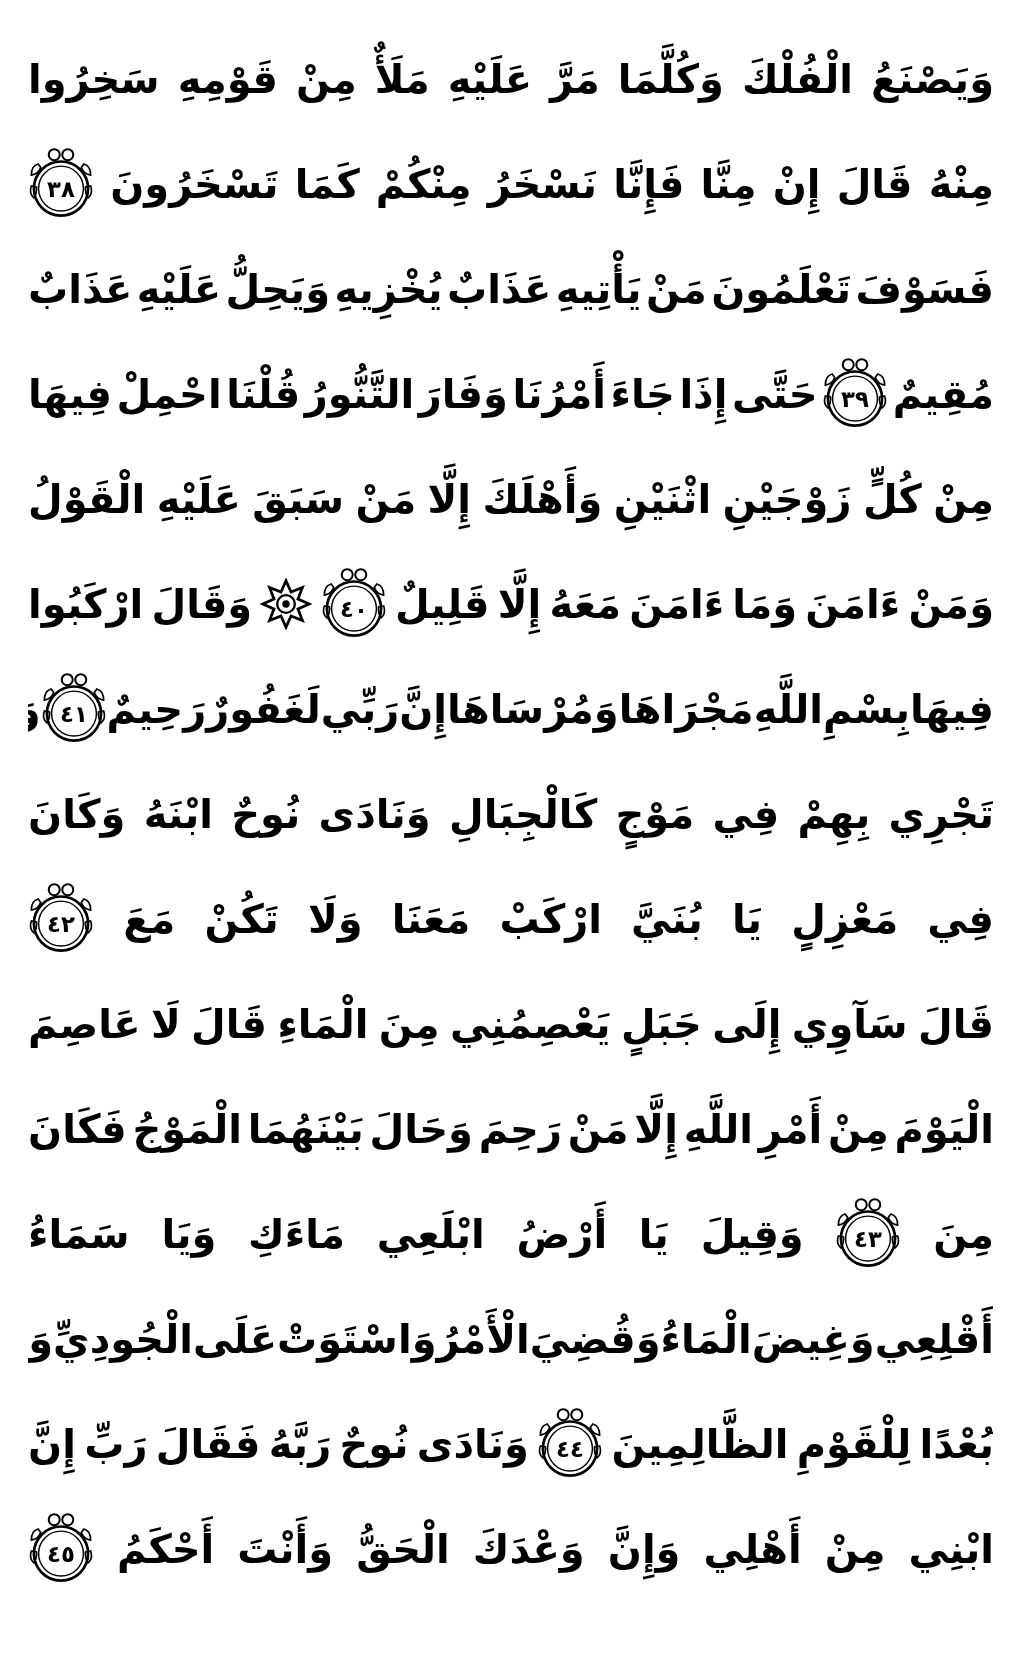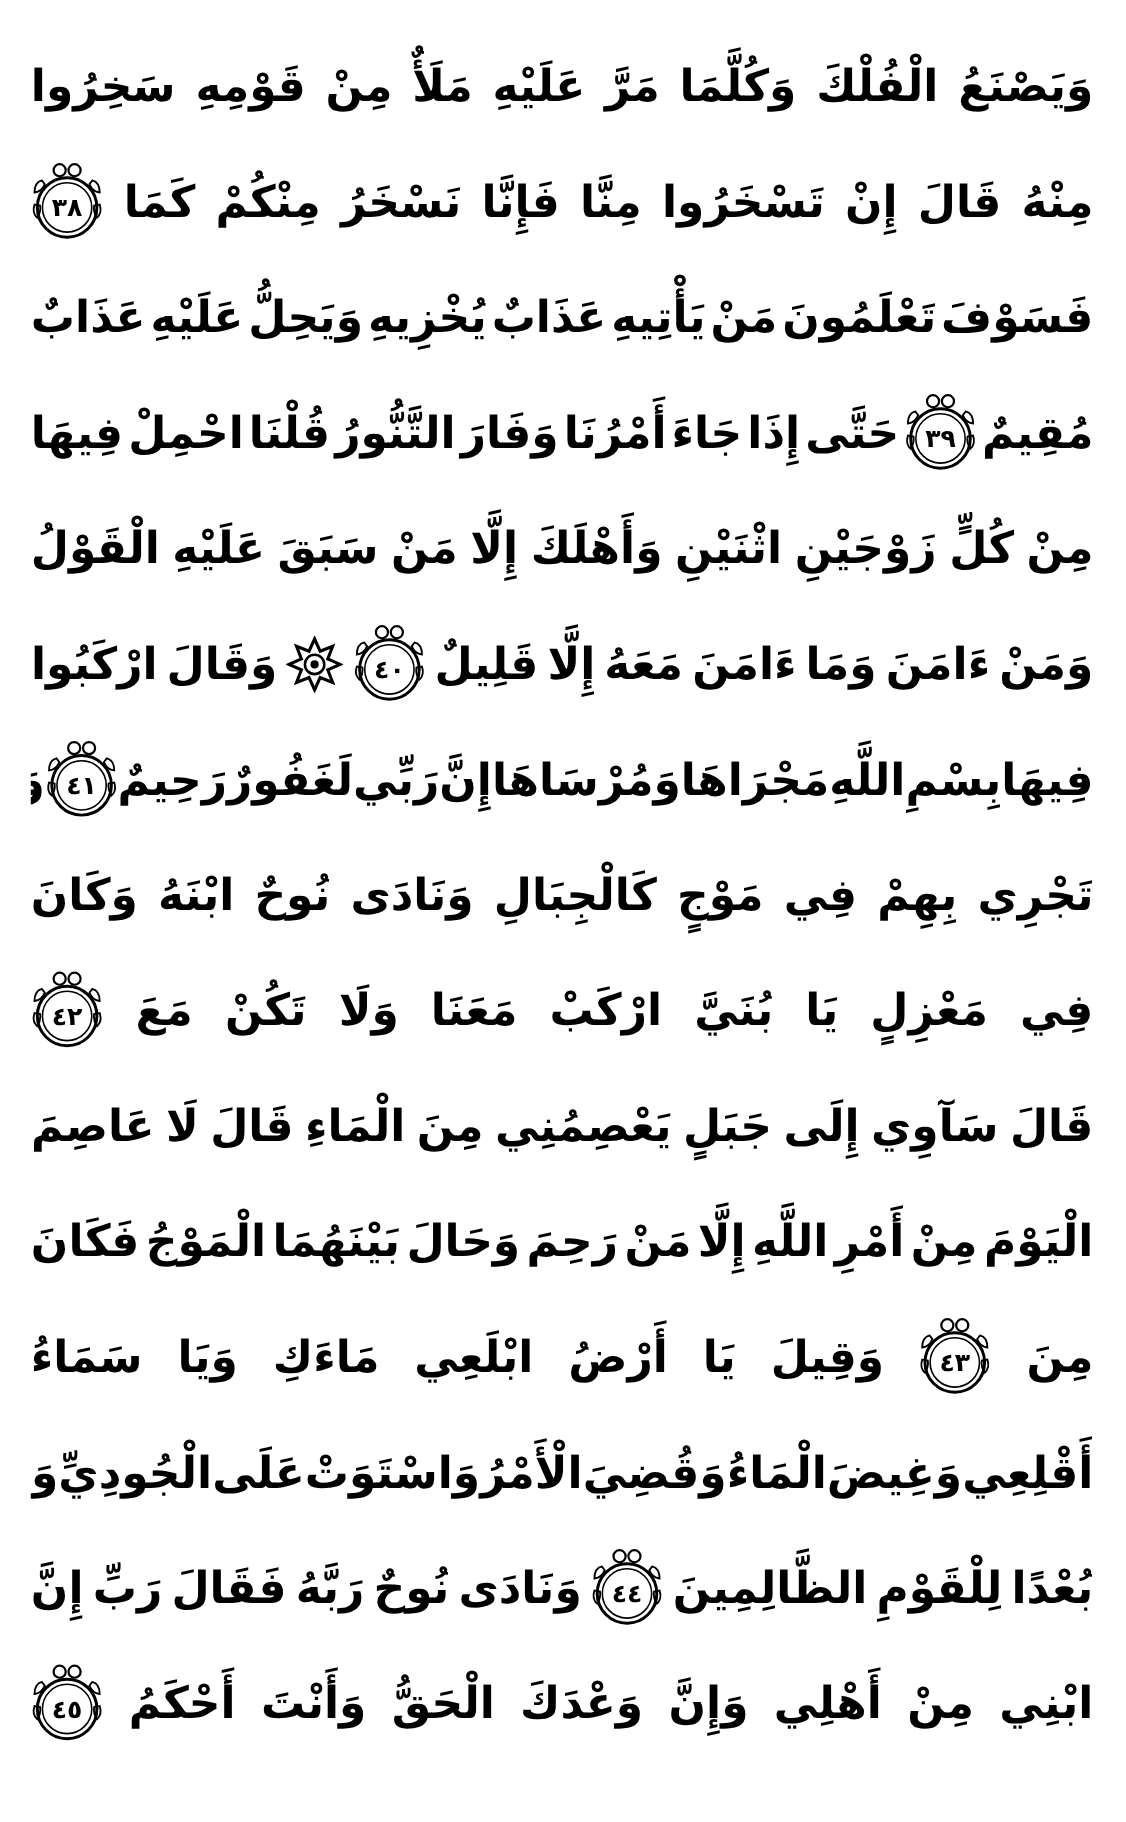--- a/index.html
+++ b/index.html
@@ -61,26 +61,26 @@
         <span class="word">عَلَيْهِ</span>
         <span class="word">مَلَأٌ</span>
         <span class="word">مِنْ</span>
         <span class="word">قَوْمِهِ</span>
         <span class="word">سَخِرُوا</span>
       </div>
       <div class="line">
         <span class="word">مِنْهُ</span>
         <span class="word">قَالَ</span>
         <span class="word">إِنْ</span>
-        <span class="word">تَسْخَرُوا</span>
         <span class="word">مِنَّا</span>
         <span class="word">فَإِنَّا</span>
         <span class="word">نَسْخَرُ</span>
         <span class="word">مِنْكُمْ</span>
         <span class="word">كَمَا</span>
+        <span class="word">تَسْخَرُونَ</span>
         <span class="ayah-marker">
           <svg viewBox="0 0 78 86" width="66" height="73">
             <circle cx="31" cy="9" r="6.5" fill="none" stroke="#000" stroke-width="2.4"></circle>
             <circle cx="47" cy="9" r="6.5" fill="none" stroke="#000" stroke-width="2.4"></circle>
             <path d="M12 20 q-8 2 -8 13 q8 -1 11 -9 z" fill="none" stroke="#000" stroke-width="2"></path>
             <path d="M66 20 q8 2 8 13 q-8 -1 -11 -9 z" fill="none" stroke="#000" stroke-width="2"></path>
             <path d="M4 46 q-3 9 3 14 q4 -6 3 -13 z" fill="none" stroke="#000" stroke-width="2"></path>
             <path d="M74 46 q3 9 -3 14 q-4 -6 -3 -13 z" fill="none" stroke="#000" stroke-width="2"></path>
             <circle cx="39" cy="49" r="32" fill="none" stroke="#000" stroke-width="3.2"></circle>
             <circle cx="39" cy="49" r="26.5" fill="none" stroke="#000" stroke-width="1.7"></circle>

